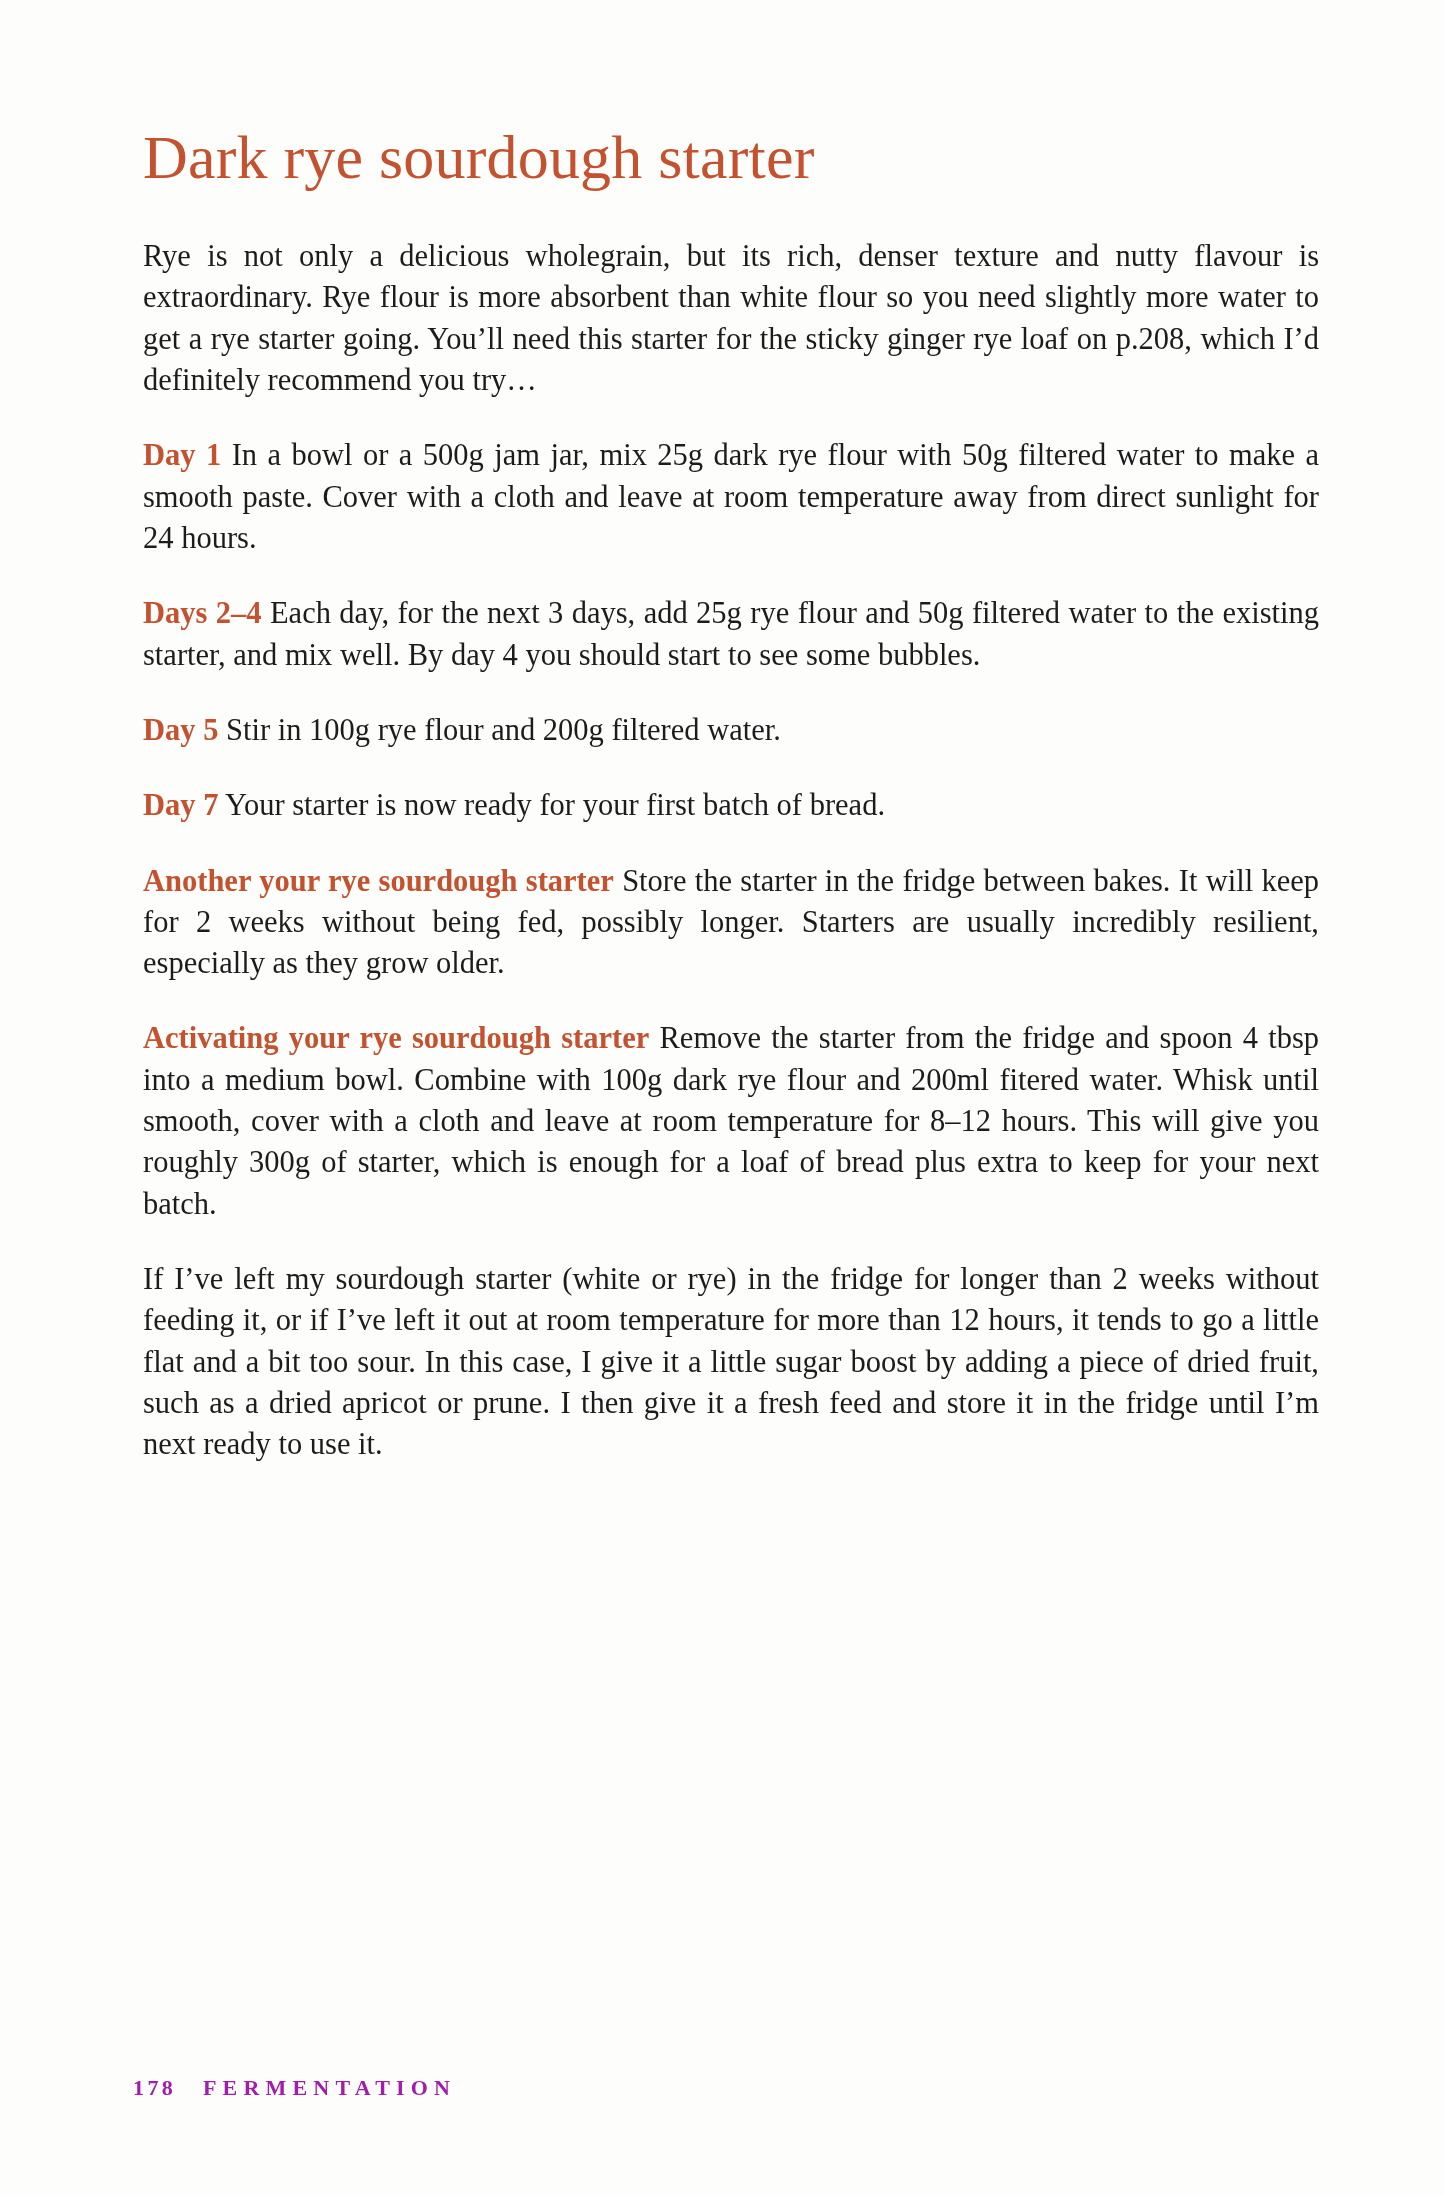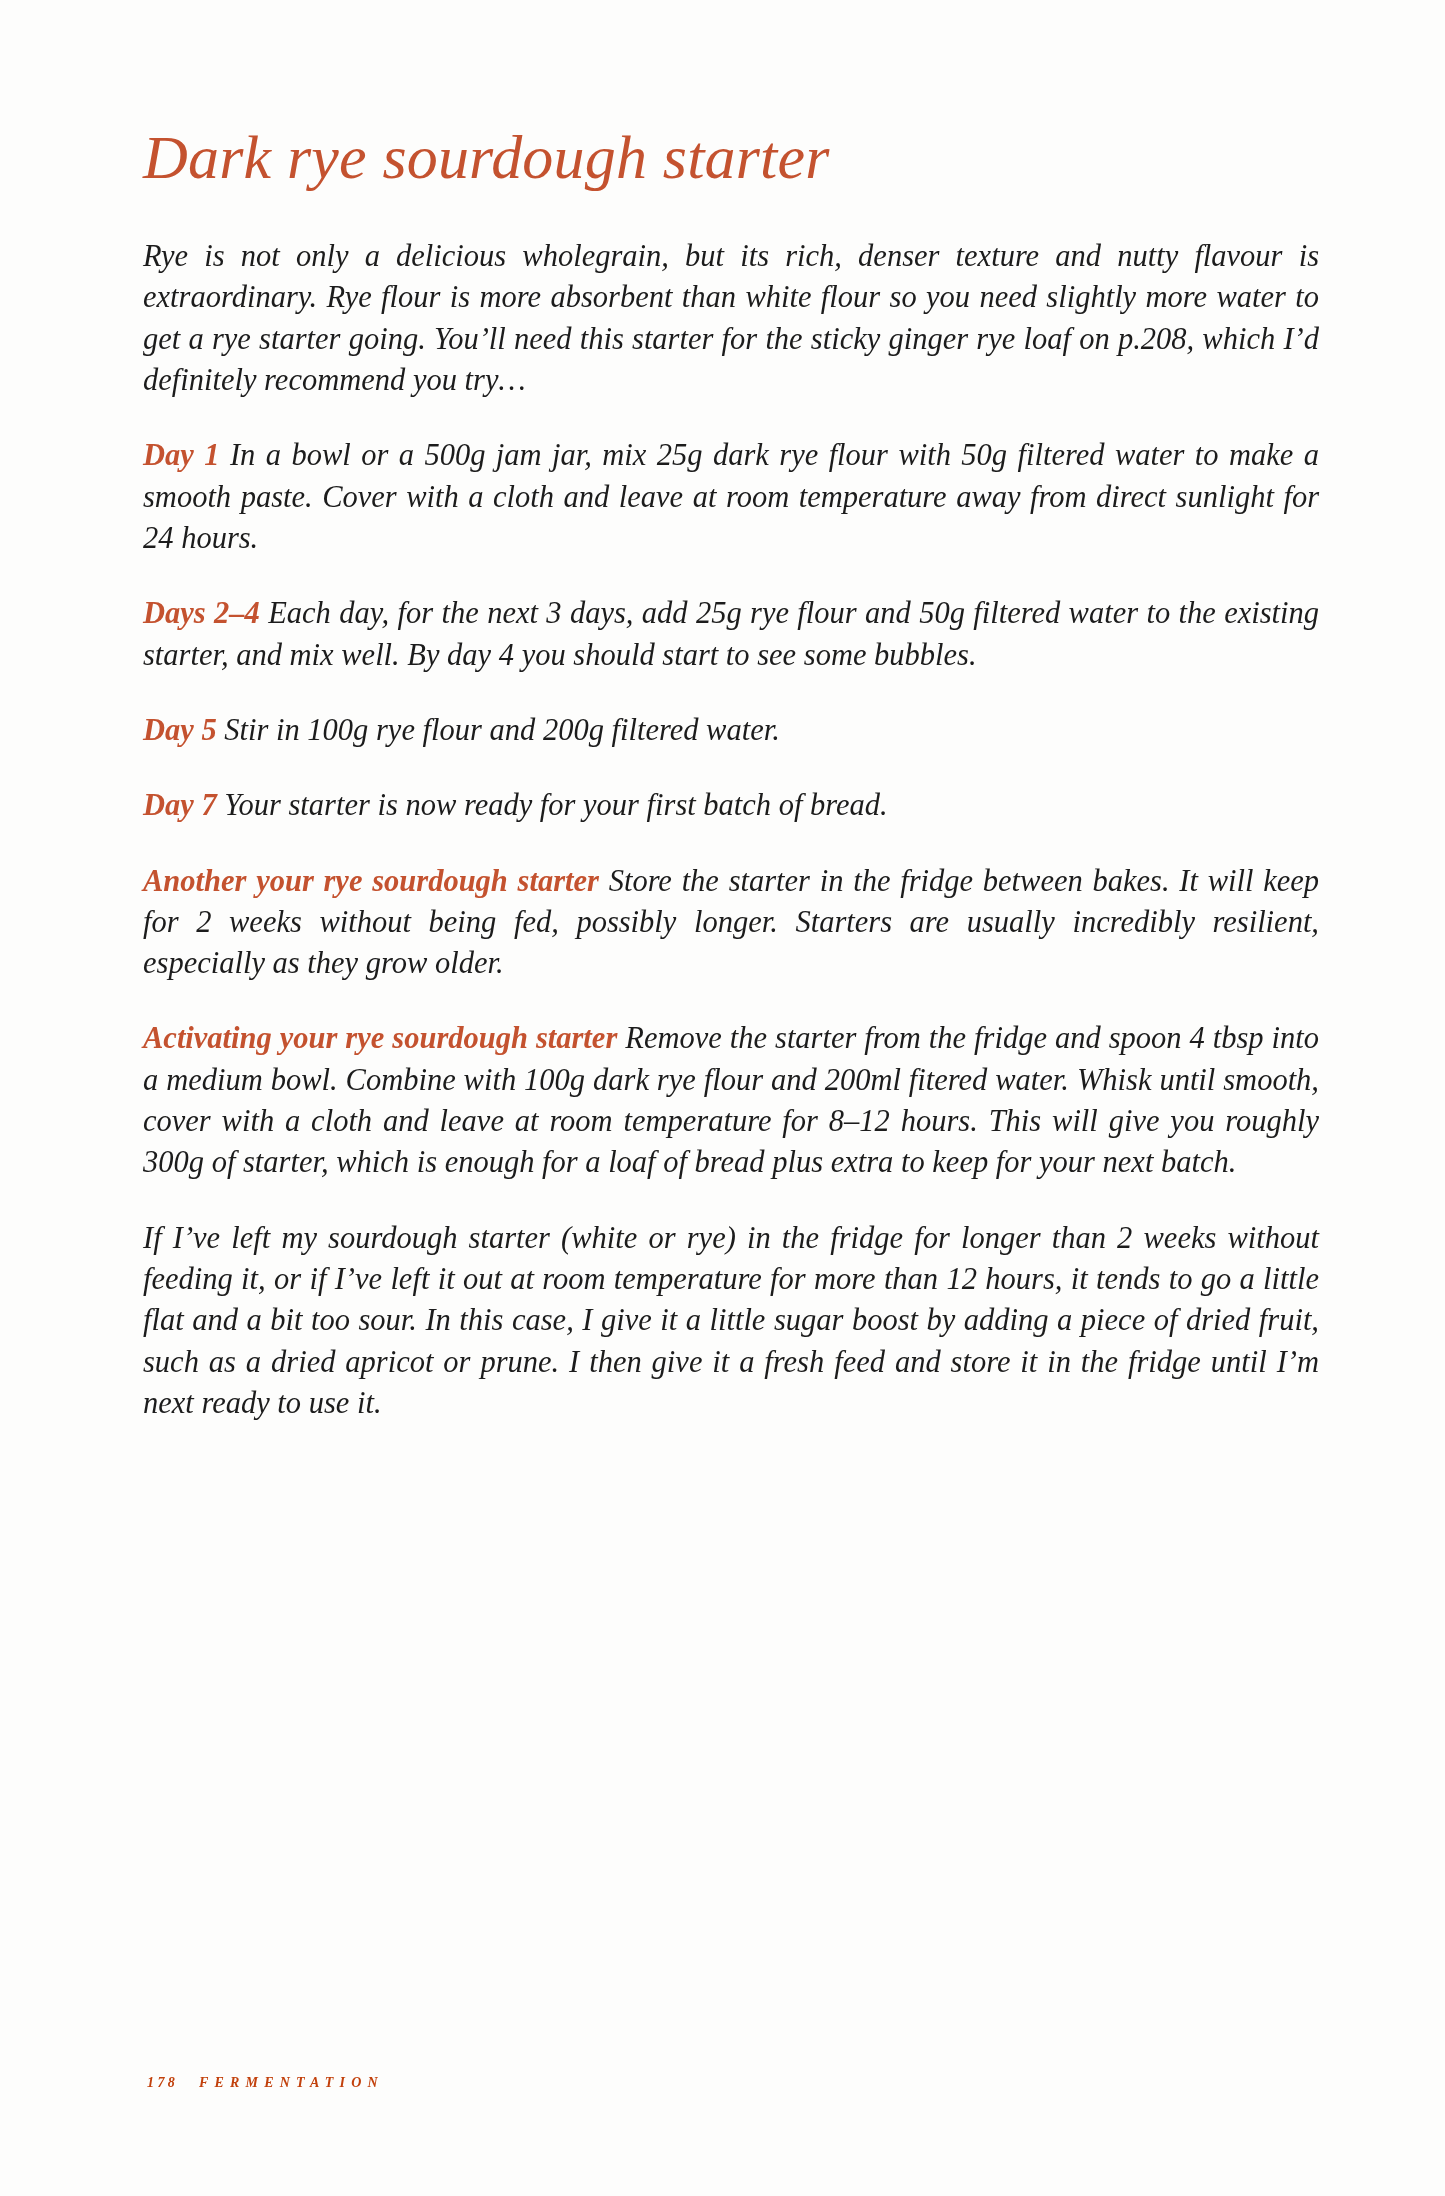--- a/index.html
+++ b/index.html
@@ -14,21 +14,20 @@
     color: #1a1a1a;
     position: relative;
     overflow: hidden;
   }
   .page {
     position: absolute;
     left: 0; top: 0;
     width: 1445px;
     height: 2196px;
     background: #fdfdfc;
-    font-style: italic;
   }
   .content {
     position: absolute;
     left: 143px;
     top: 125px;
     width: 1180px;
   }
   .page-title {
     font-size: 62px;
     line-height: 1.05;
@@ -60,24 +59,24 @@
   }
   p.tight {
     margin-bottom: 0;
   }
   p.indented {
     text-indent: 44px;
     margin-top: 0;
   }
   .footer {
     position: absolute;
-    left: 147px;
+    left: 133px;
     top: 2075px;
-    font-size: 14px;
-    color: #c2410c;
+    font-size: 22px;
+    color: #a21caf;
     font-weight: 700;
     letter-spacing: 3.4px;
     white-space: pre;
   }
   .footer .folio { letter-spacing: 3.4px; }
   .footer .chapter { letter-spacing: 6.2px; }
 </style>
 </head>
 <body>
 

